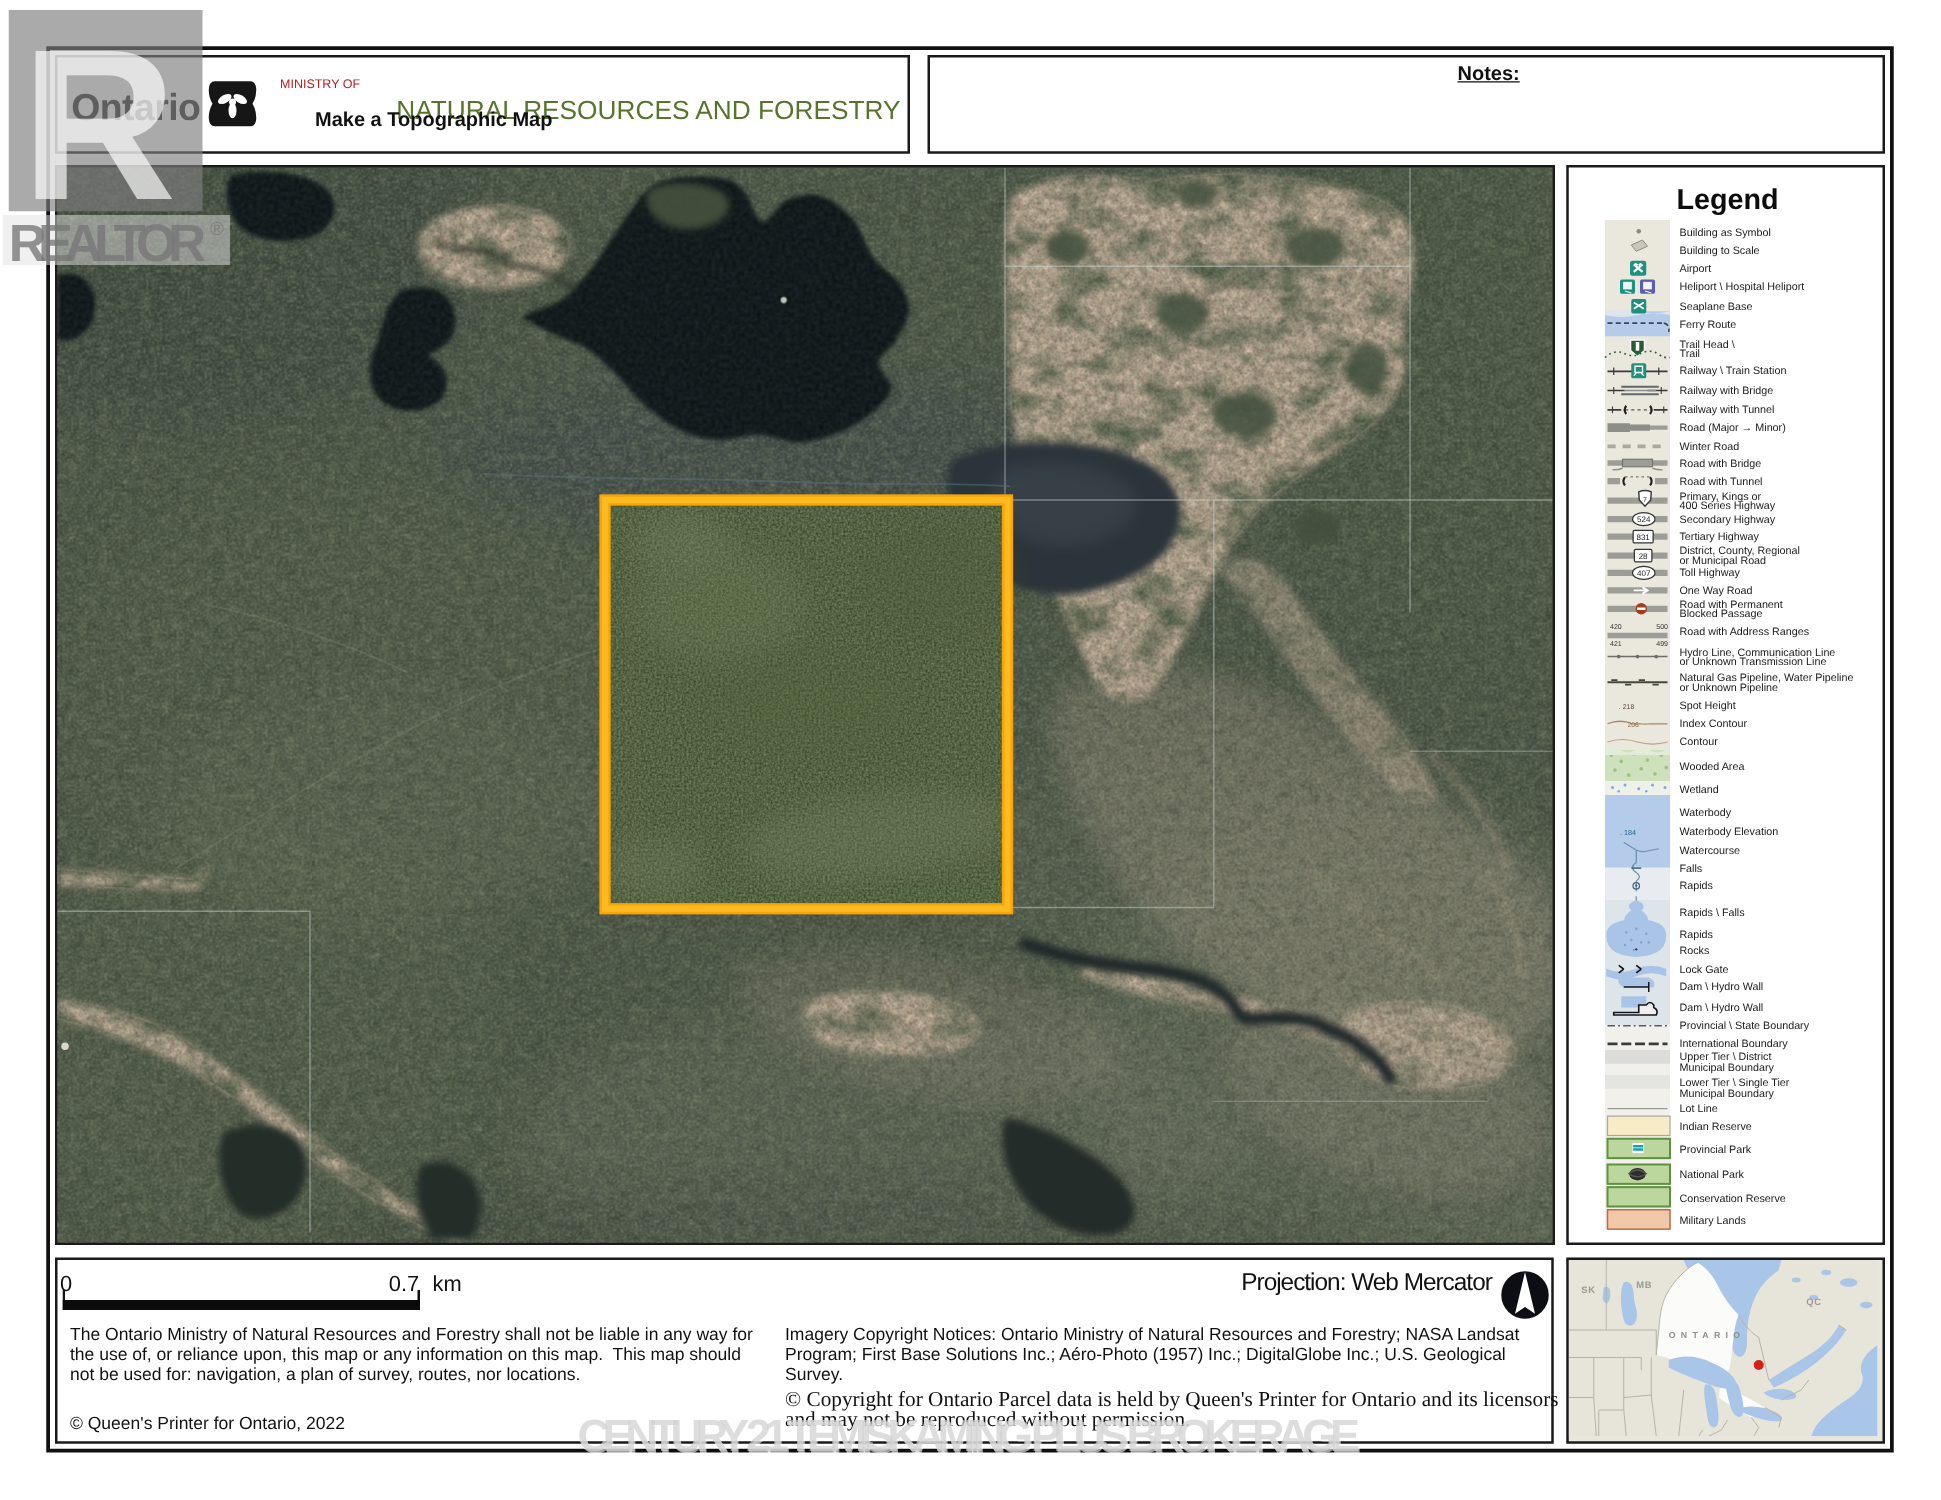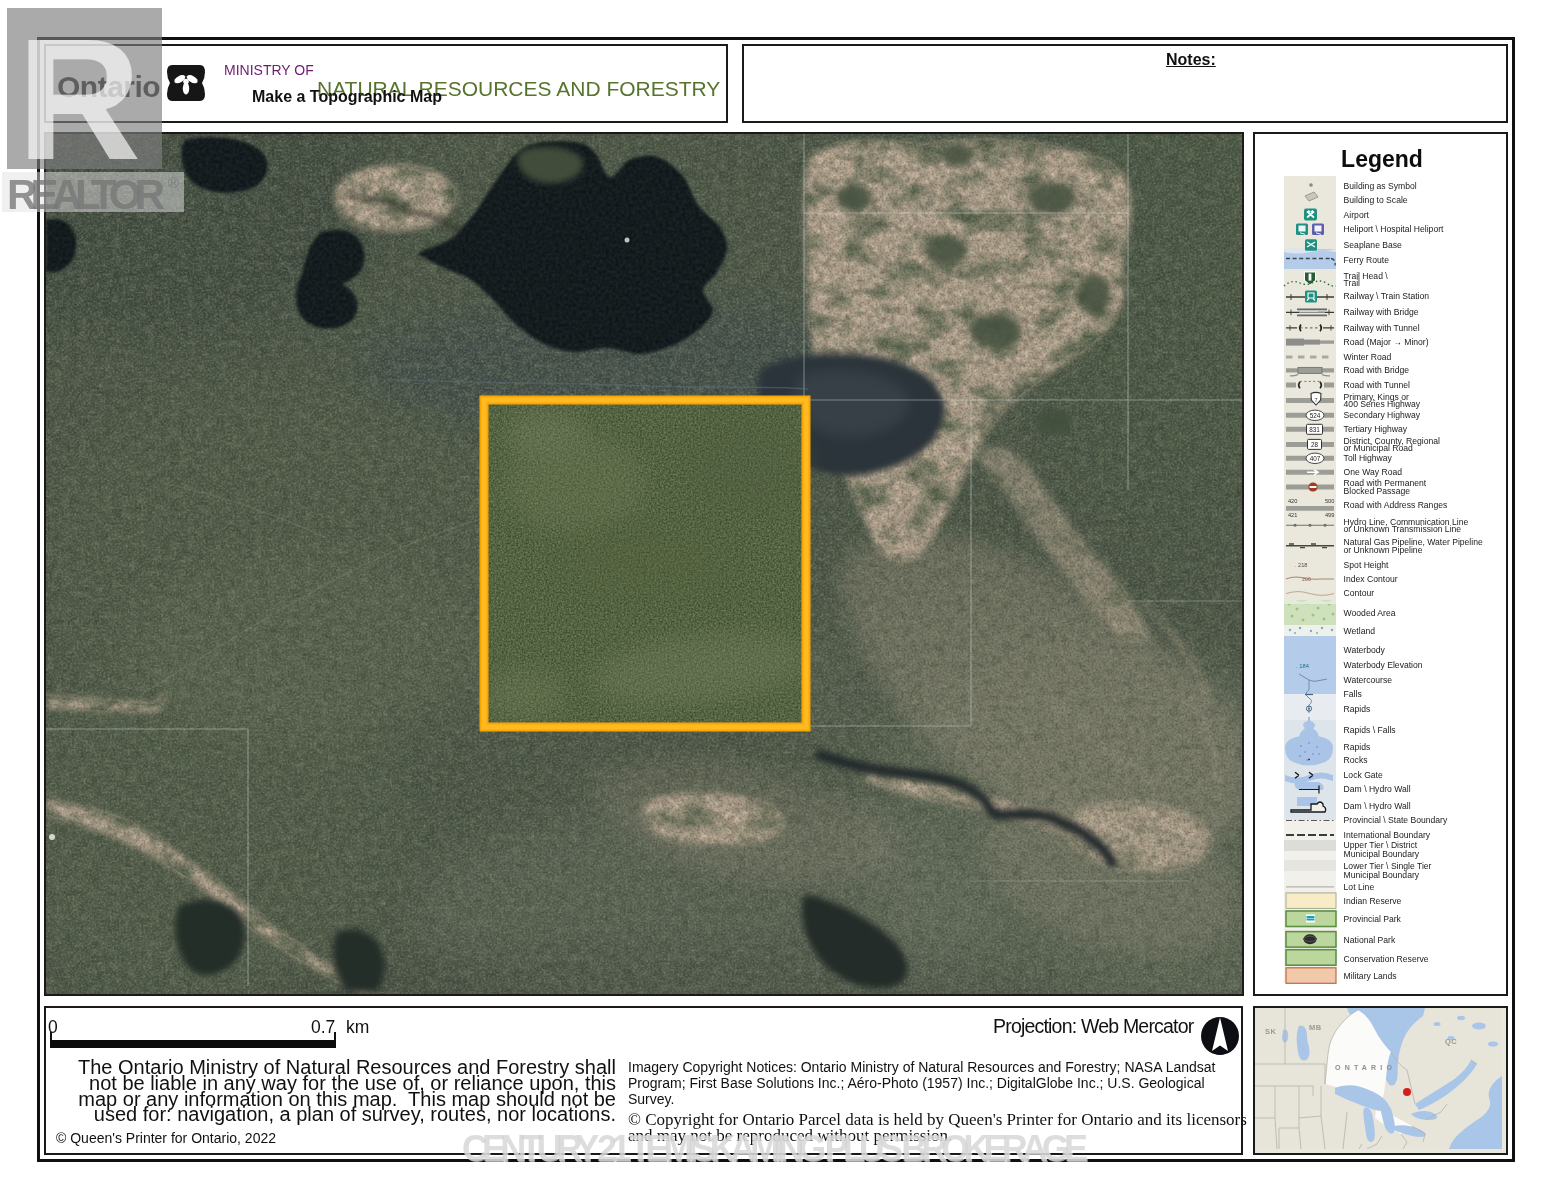--- a/index.html
+++ b/index.html
@@ -28,34 +28,34 @@
 <svg class="abs" style="left:166px;top:64px;" width="40" height="38" viewBox="0 0 40 38">
   <path d="M6 1 H34 Q39 1 39 8 Q39 14 36 19 Q39 24 39 30 Q39 37 34 37 H6 Q1 37 1 30 Q1 24 4 19 Q1 14 1 8 Q1 1 6 1 Z" fill="#161616"></path>
   <g fill="#fff">
    <ellipse cx="13.8" cy="15.2" rx="3.2" ry="6" transform="rotate(-120 13.8 15.2)"></ellipse>
    <ellipse cx="26.2" cy="15.2" rx="3.2" ry="6" transform="rotate(120 26.2 15.2)"></ellipse>
    <ellipse cx="20" cy="24.5" rx="3.2" ry="6"></ellipse>
    <circle cx="20" cy="17.5" r="2.8"></circle>
    <rect x="19.4" y="17" width="1.2" height="13"></rect>
   </g>
 </svg>
-<div class="t" style="left:224px;top:62px;font-size:14px;color:#701a75;">MINISTRY OF</div>
+<div class="t" style="left:224px;top:62px;font-size:10px;color:#b91c1c;">MINISTRY OF</div>
 <div class="t" style="left:317px;top:57px;font-size:21px;color:#57742d;margin-top:20px;">NATURAL RESOURCES AND FORESTRY</div>
 <div class="t" style="left:224px;top:88px;font-size:16px;font-weight:bold;color:#111;margin-left:28px;">Make a Topographic Map</div>
 <div class="t" style="left:1166px;top:51px;font-size:16px;font-weight:bold;color:#111;text-decoration:underline;">Notes:</div>
 
 <div class="t" style="left:48px;top:1017px;font-size:17.5px;color:#111;">0</div>
 <div class="t" style="left:311px;top:1017px;font-size:17.5px;color:#111;text-align:center;">0.7</div>
 <div class="t" style="left:346px;top:1017px;font-size:17.5px;color:#111;">km</div>
 <svg class="abs" style="left:50px;top:1032px;" width="288" height="18" viewBox="0 0 288 18">
   <rect x="0" y="0" width="2" height="16" fill="#111"></rect>
   <rect x="284" y="0" width="2" height="16" fill="#111"></rect>
   <rect x="0" y="8" width="286" height="8" fill="#0b0b0b"></rect>
 </svg>
-<div class="t" style="left:56px;top:1060px;font-size:20px;color:#111;line-height:15.8px;white-space:normal;width:560px;text-align:right;">The Ontario Ministry of Natural Resources and Forestry shall not be liable in any way for the use of, or reliance upon, this map or any information on this map.&nbsp; This map should not be used for: navigation, a plan of survey, routes, nor locations.</div>
+<div class="t" style="left:56px;top:1060px;font-size:14px;color:#111;line-height:15.8px;white-space:normal;width:560px;">The Ontario Ministry of Natural Resources and Forestry shall not be liable in any way for the use of, or reliance upon, this map or any information on this map.&nbsp; This map should not be used for: navigation, a plan of survey, routes, nor locations.</div>
 <div class="t" style="left:56px;top:1130px;font-size:14px;color:#111;">© Queen's Printer for Ontario, 2022</div>
 <div class="t" style="left:628px;top:1060px;font-size:14px;color:#111;line-height:15.8px;white-space:normal;width:620px;">Imagery Copyright Notices: Ontario Ministry of Natural Resources and Forestry; NASA Landsat Program; First Base Solutions Inc.; Aéro-Photo (1957) Inc.; DigitalGlobe Inc.; U.S. Geological Survey.</div>
 <div class="t" style="left:628px;top:1112px;font-size:17px;color:#111;line-height:15.8px;white-space:normal;width:620px;font-family:Liberation Serif, serif;">© Copyright for Ontario Parcel data is held by Queen's Printer for Ontario and its licensors and may not be reproduced without permission.</div>
 <div class="t" style="left:993px;top:1015px;font-size:19.5px;color:#111;letter-spacing:-0.8px;">Projection: Web Mercator</div>
 <svg class="abs" style="left:1200px;top:1016px;" width="40" height="40" viewBox="0 0 40 40">
   <circle cx="20" cy="20" r="19" fill="#0d0d14"></circle>
   <path d="M20 1.5 L28 35 L20 29.5 L12 35 Z" fill="#fff"></path>
   <rect x="16.5" y="32.5" width="7" height="6" fill="#0d0d14"></rect>
 </svg>
 

